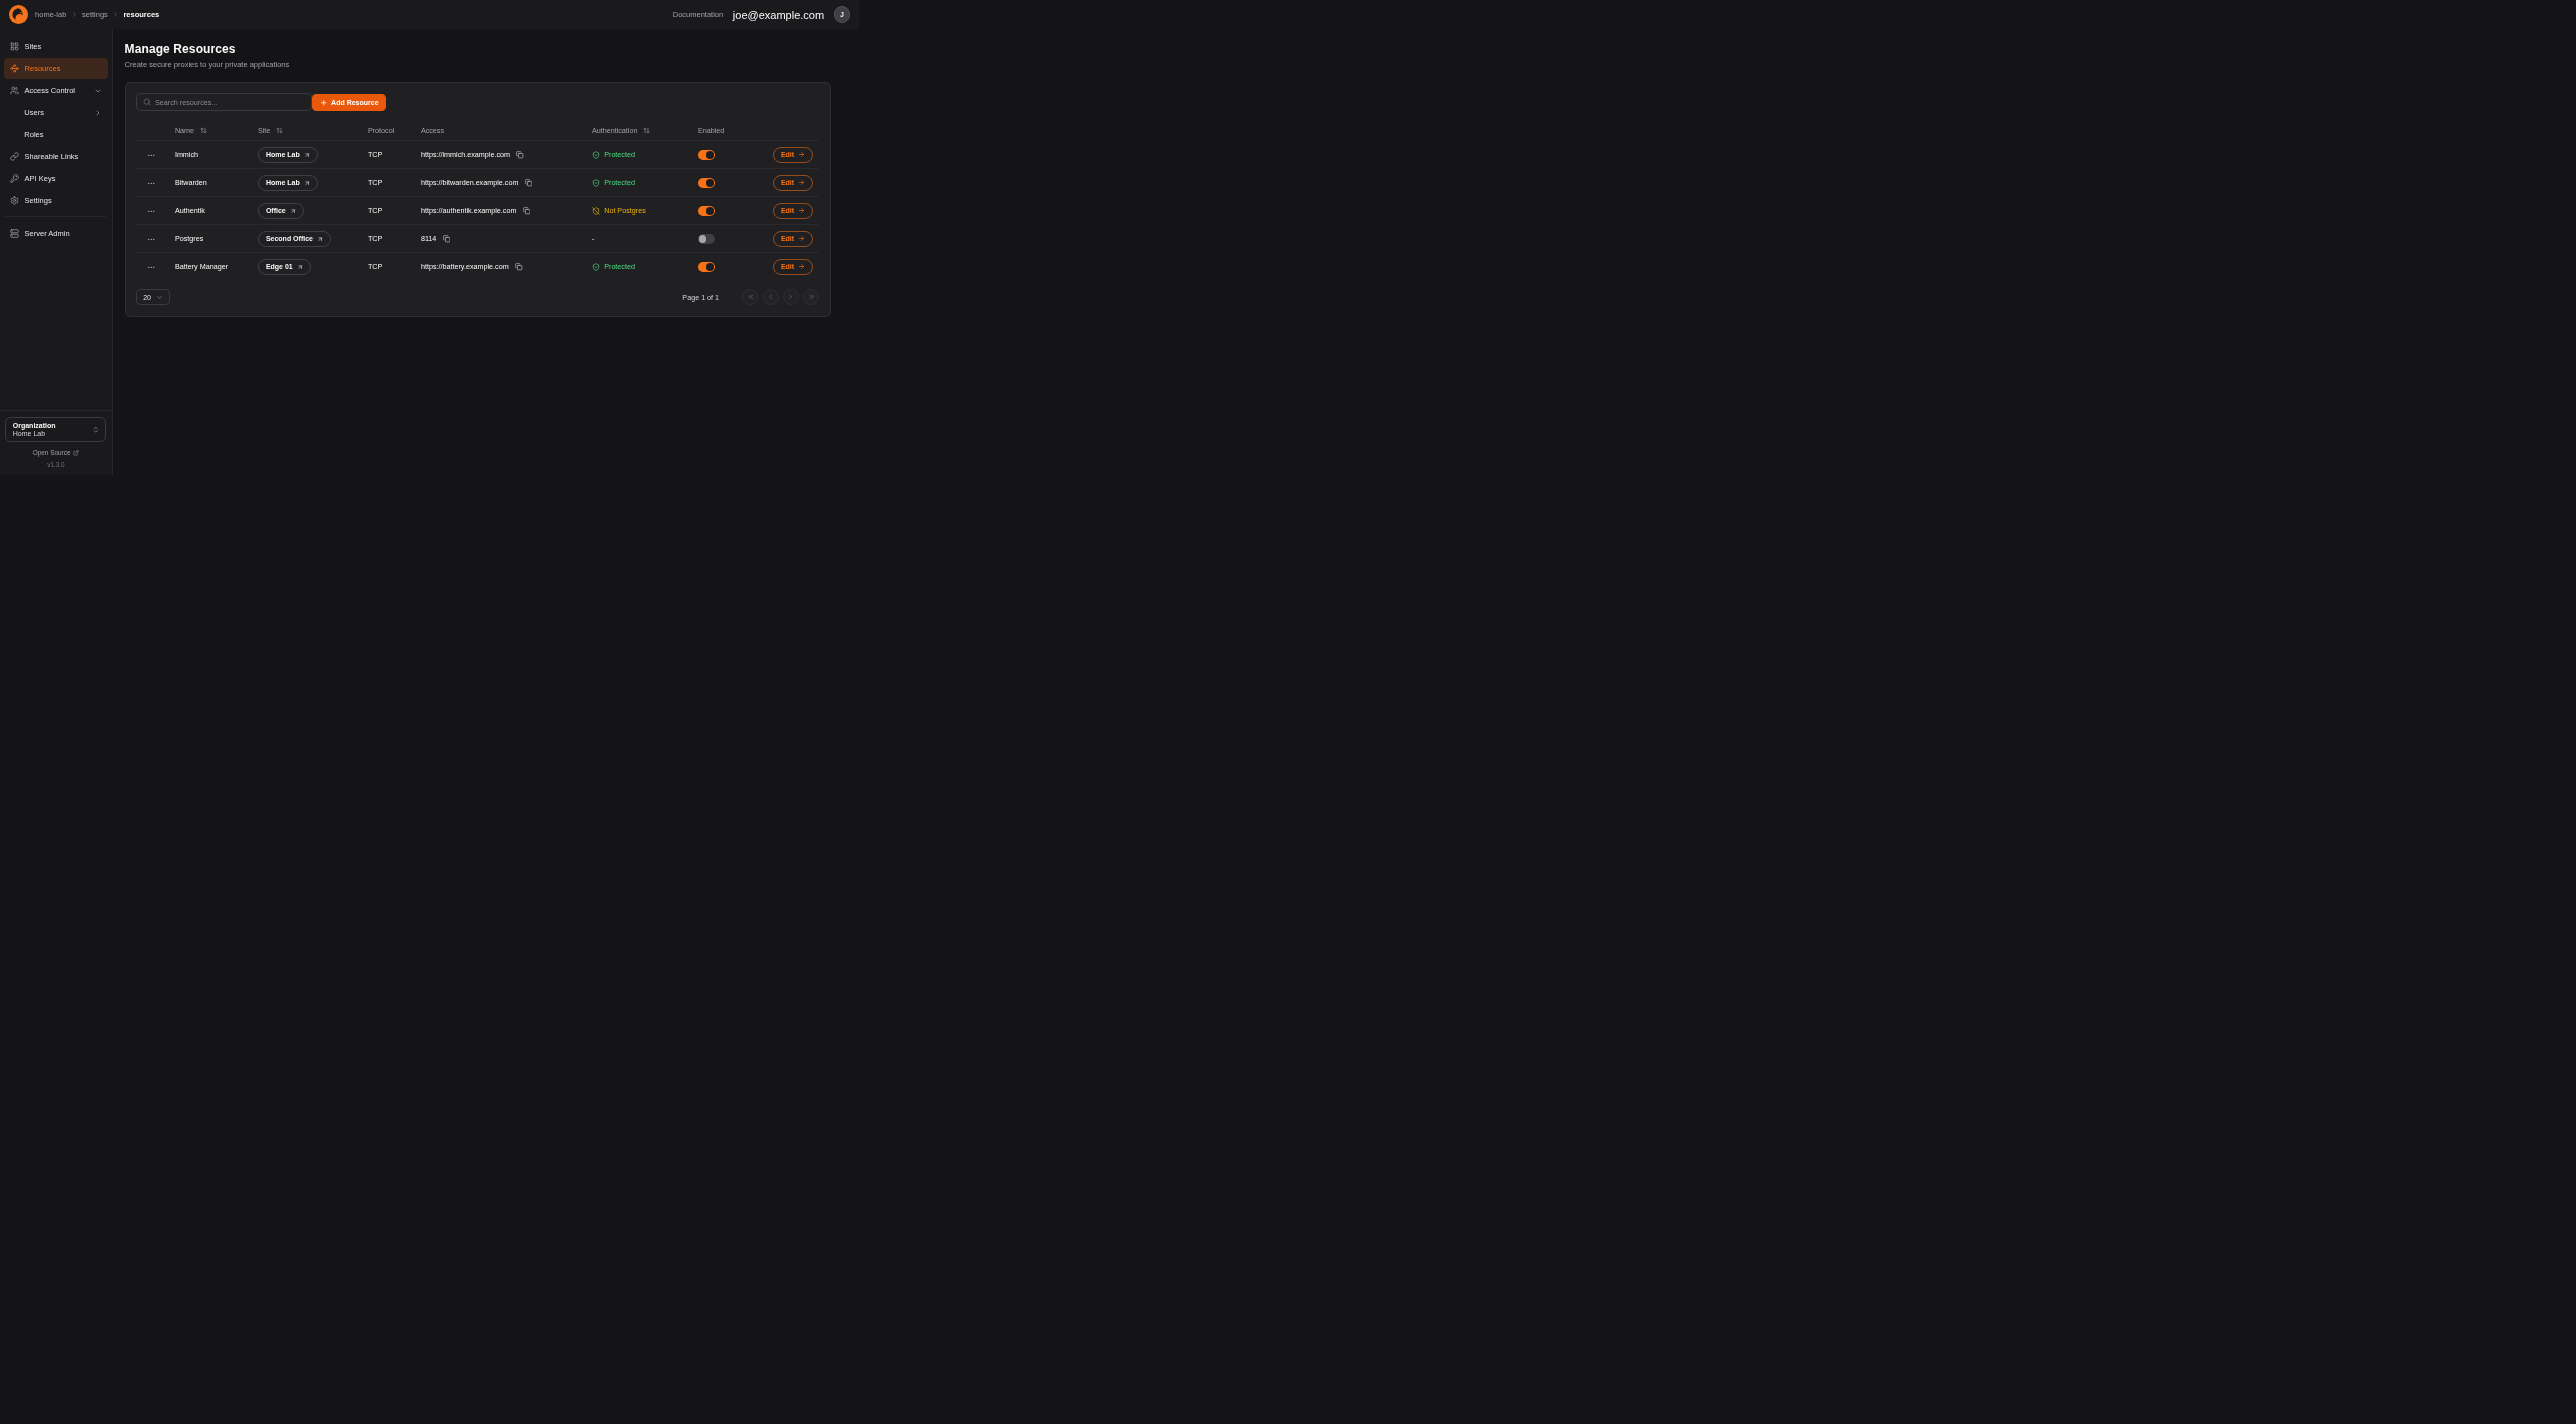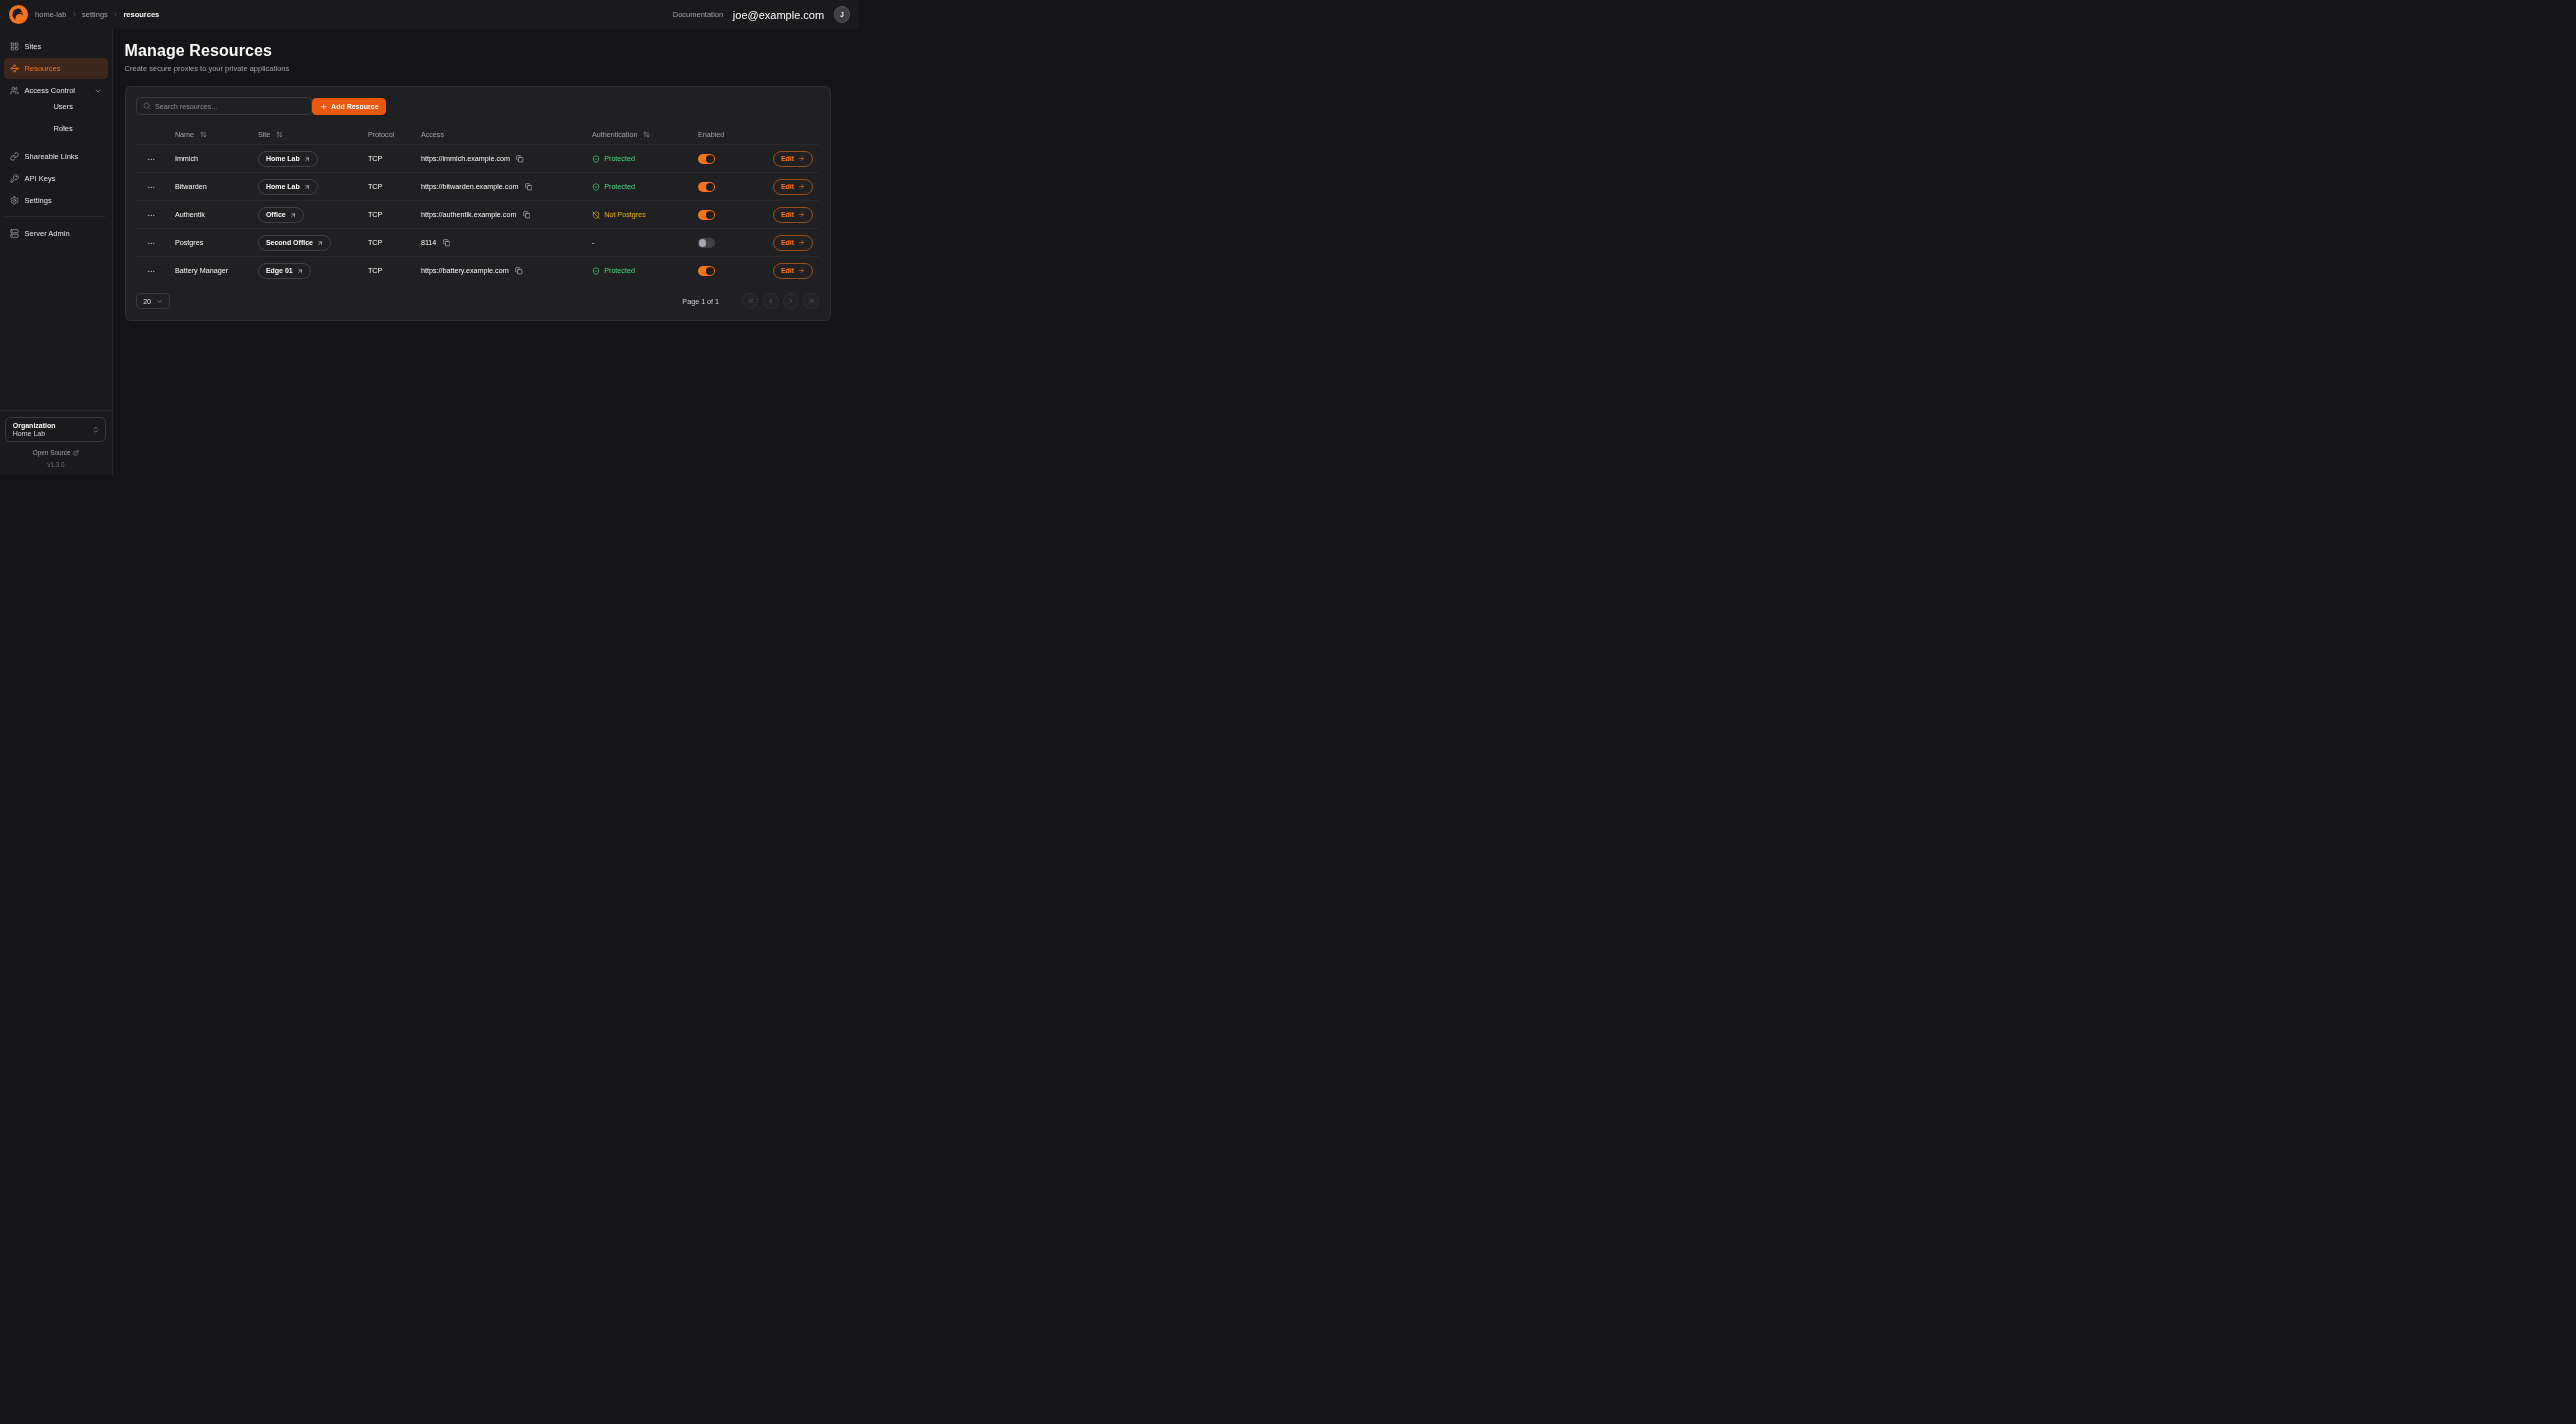--- a/index.html
+++ b/index.html
@@ -33,38 +33,38 @@
   .nav { flex:1; padding:7.5px 4.3px; }
   .nav-item { display:flex; align-items:center; gap:5.9px; height:20.4px; padding:0 5.4px; border-radius:4.3px;
               color:#e4e4e7; font-size:7.5px; cursor:pointer; margin-bottom:1.6px; }
   .nav-item .nicon { color:#a1a1aa; width:9px; height:9px; flex:0 0 auto; }
   .nav-item .nicon svg { width:9px; height:9px; }
   .nav-item.active { background:rgba(249,115,22,0.16); color:#f97316; }
   .nav-item.active .nicon { color:#f97316; }
   .nav-item .grow { flex:1; }
   .nav-item .chev { color:#a1a1aa; }
   .nav-item .chev svg { width:8px; height:8px; }
-  .nav-sub { padding-left:20px;flex-direction:column; }
+  .nav-sub { padding-left:20px; }
   .nav-divider { height:0.5px; background:#27272b; margin:5.4px 1.1px 6.4px 1.1px; }
 
   .sidebar-footer { border-top:0.5px solid #27272b; padding:6.4px 5.4px 7.5px 5.4px; }
   .org-select { border:0.5px solid #3a3a40; border-radius:5.4px; padding:3.8px 6.4px; display:flex; align-items:center; gap:4.3px; cursor:pointer; }
   .org-text { flex:1; min-width:0; }
   .org-title { font-size:7px; font-weight:700; color:#fafafa; }
   .org-value { font-size:7px; color:#d4d4d8; margin-top:1.1px; }
   .org-chev { color:#a1a1aa; }
   .org-chev svg { width:7.5px; height:7.5px; }
   .open-source { margin-top:7.5px; display:flex; justify-content:center; align-items:center; gap:2.7px;
                  color:#a1a1aa; font-size:6.4px; cursor:pointer; }
   .open-source svg { width:5.9px; height:5.9px; }
   .version { margin-top:4.3px; text-align:center; color:#71717a; font-size:6.4px; }
 
   
   .main { flex:1; padding:13px 28px 0 11.8px; background:#141416; }
-  .page-title { font-size:16px; font-weight:700; letter-spacing:0.1px; }
+  .page-title { font-size:12px; font-weight:700; letter-spacing:0.1px; }
   .page-subtitle { margin-top:3.8px; color:#a1a1aa; font-size:7.5px; }
 
   .card { margin-top:13px; background:#202023; border:0.5px solid #2f2f34; border-radius:5.4px; padding:10.7px; }
 
   .toolbar { display:flex; align-items:center; justify-content:flex-start; }
   .search-box { width:176px; height:18px; border:0.5px solid #3a3a40; border-radius:4.3px; background:transparent;
                 display:flex; align-items:center; gap:4.3px; padding:0 5.4px; }
   .search-box .sicon { color:#71717a; }
   .search-box .sicon svg { width:8px; height:8px; }
   .search-box input { flex:1; background:transparent; border:none; outline:none; color:#e4e4e7; font:inherit; font-size:7.2px; }

